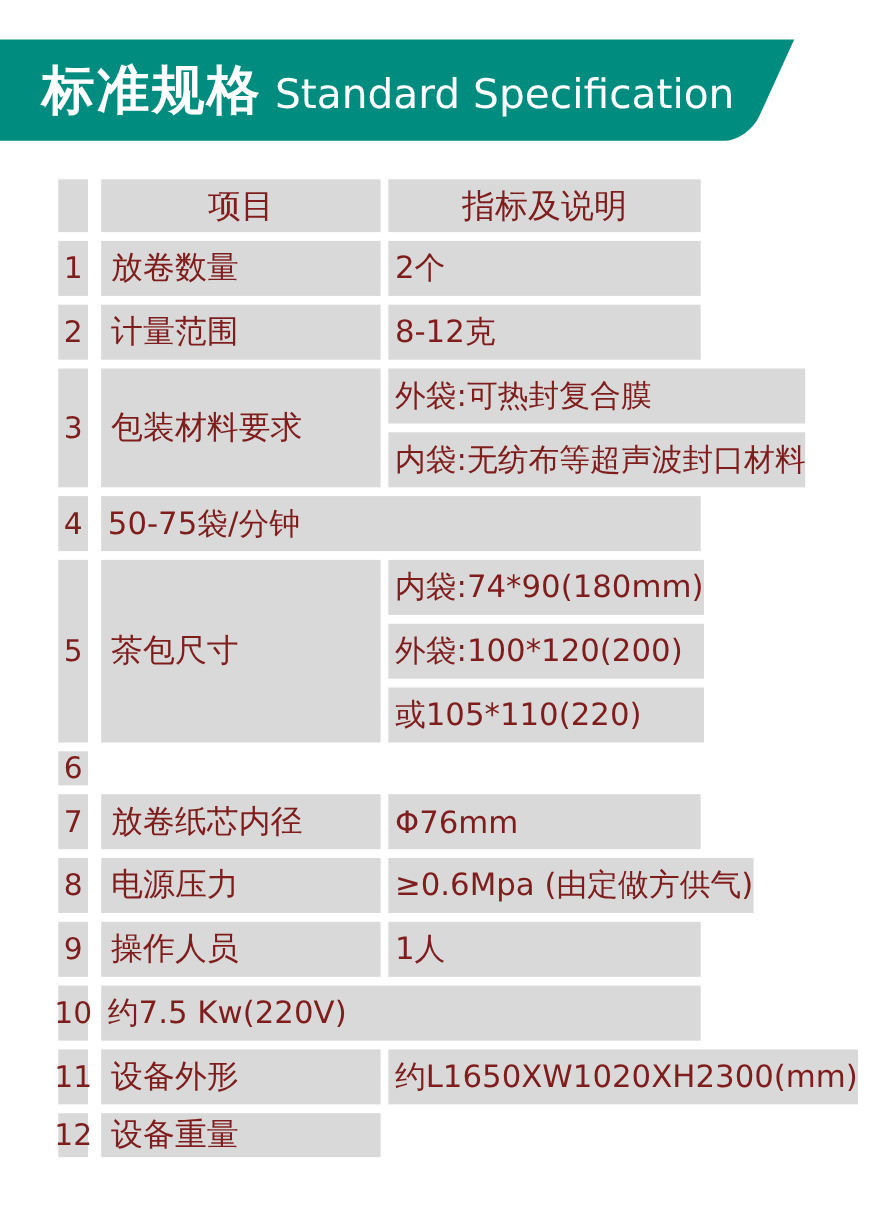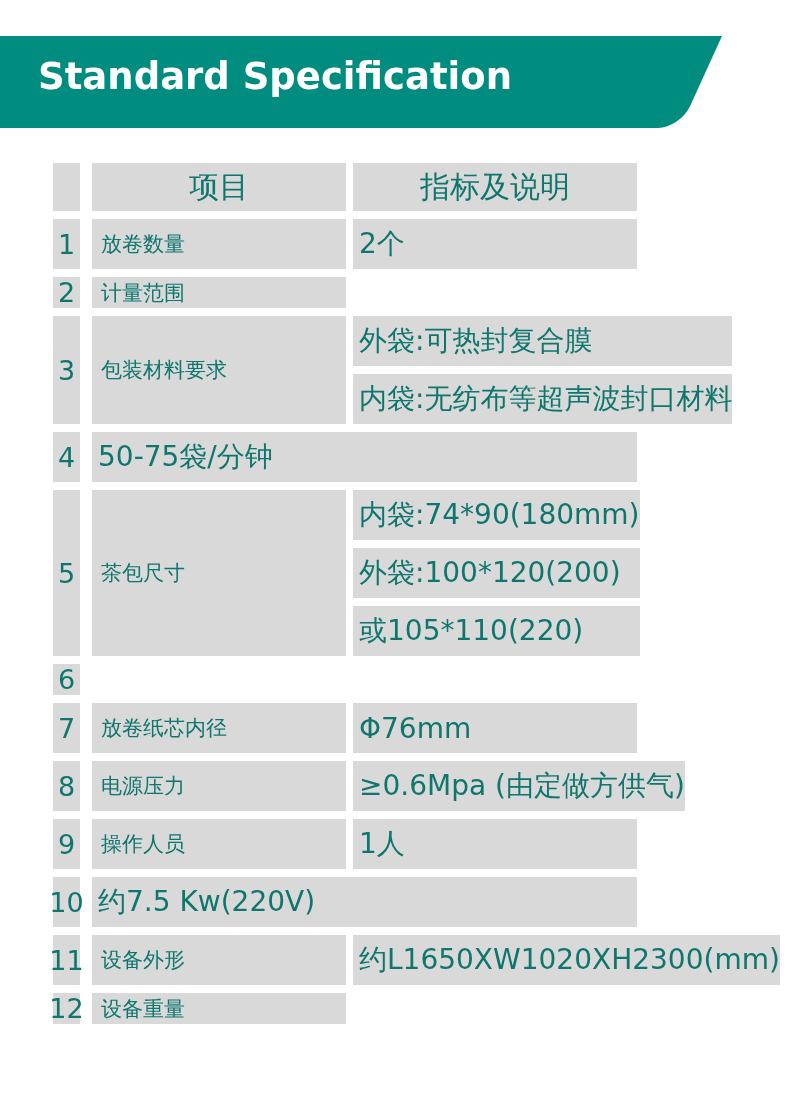--- a/index.html
+++ b/index.html
@@ -42,54 +42,55 @@
     white-space: nowrap;
   }
   .banner-title-zh {
     font-size: 48px;
     font-weight: 700;
     letter-spacing: 2px;
     line-height: 1;
   }
   .banner-title-en {
     font-size: 37px;
-    font-weight: 700;
+    font-weight: 400;
+    margin-left: 12px;
     line-height: 1;
   }
 
   
   .spec-table {
     position: absolute;
     left: 53px;
     top: 163px;
     width: 584px;
     display: flex;
     flex-direction: column;
     row-gap: 8px;
-    color: #0f766e;
+    color: #7f1d1d;
   }
   .trow { display: flex; align-items: stretch; }
   .cell { background: #D9D9D9; box-sizing: border-box; }
   .num-cell {
     width: 27px;
     margin-right: 12px;
     flex: 0 0 auto;
     display: flex;
     align-items: center;
     justify-content: center;
     font-size: 27px;
   }
   .item-cell {
     width: 254px;
     margin-right: 7px;
     flex: 0 0 auto;
     display: flex;
     align-items: center;
     padding-left: 9px;
-    font-size: 21px;
+    font-size: 29px;
     white-space: nowrap;
   }
   .vals {
     flex: 1;
     display: flex;
     flex-direction: column;
     row-gap: 8px;
   }
   .vcell {
     height: 50px;
@@ -102,20 +103,21 @@
   .header-row .vcell, .header-row .item-cell { height: 48px; justify-content: center; padding-left: 0; font-size: 30px; }
   .header-row .num-cell { height: 48px; }
 </style>
 </head>
 <body>
 
 <div id="page">
 
   <div class="banner-shape"></div>
   <div class="banner-text">
+    <span class="banner-title-zh">标准规格</span>
     <span class="banner-title-en">Standard Specification</span>
   </div>
 
   <div class="spec-table">
 
     <div class="trow header-row">
       <div class="cell num-cell"></div>
       <div class="cell item-cell">项目</div>
       <div class="vals">
           <div class="cell vcell">指标及说明</div>
@@ -126,20 +128,23 @@
       <div class="cell num-cell">1</div>
       <div class="cell item-cell">放卷数量</div>
       <div class="vals">
           <div class="cell vcell">2个</div>
         </div>
     </div>
 
     <div class="trow">
       <div class="cell num-cell">2</div>
       <div class="cell item-cell">计量范围</div>
+      <div class="vals">
+          <div class="cell vcell">8-12克</div>
+        </div>
     </div>
 
     <div class="trow">
       <div class="cell num-cell">3</div>
       <div class="cell item-cell">包装材料要求</div>
       <div class="vals">
         <div class="cell vcell">外袋:可热封复合膜</div>
         <div class="cell vcell">内袋:无纺布等超声波封口材料</div>
       </div>
     </div>

